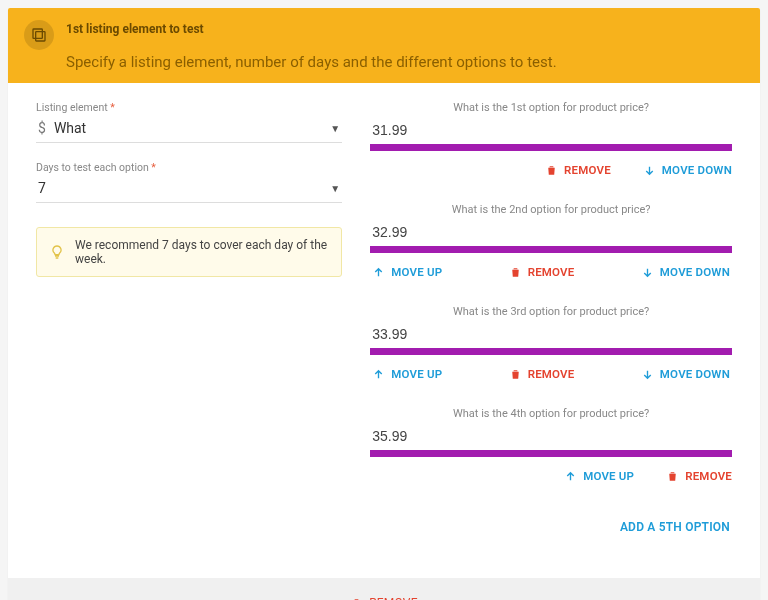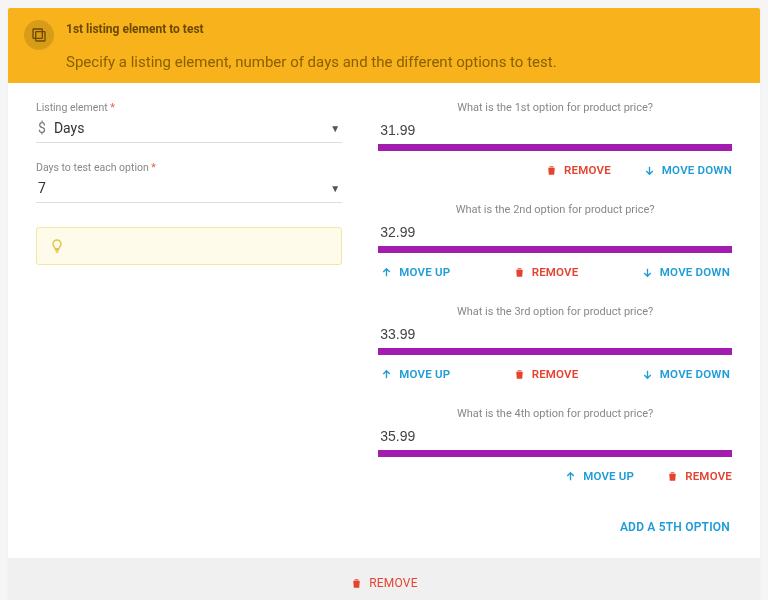--- a/index.html
+++ b/index.html
@@ -30,22 +30,22 @@
     background: rgba(0,0,0,0.12);
     display: flex; align-items: center; justify-content: center;
     color: #6b4a00;
     flex-shrink: 0;
   }
   .header-text { padding-top: 2px; }
   .header-title { font-weight: 700; font-size: 12px; color: #6b4a00; }
   .header-sub { font-size: 15px; color: #8a5f00; margin-top: 17px; }
   .body {
     display: flex;
-    padding: 18px 28px 20px 28px;
-    gap: 36px;
+    padding: 18px 28px 40px 28px;
+    gap: 28px;
   }
   .col-left { flex: 0 0 44%; }
   .col-right { flex: 1; }
   .field-label {
     font-size: 10.5px;
     color: #888;
   }
   .asterisk { color: #e65c3c; }
   .select-row {
     display: flex;
@@ -140,36 +140,37 @@
   </div>
 
   <div class="body">
     <div class="col-left">
 
       <div class="field-label">
         <span>Listing element</span> <span class="asterisk">*</span>
       </div>
       <div class="select-row">
         <span class="dollar">$</span>
-        <span class="select-value">Days</span>
+        <span class="select-value">What</span>
         <span class="dropdown-caret">▼</span>
       </div>
 
       <div class="field-label">
         <span>Days to test each option</span> <span class="asterisk">*</span>
       </div>
       <div class="select-row">
         <span class="select-value">7</span>
         <span class="dropdown-caret">▼</span>
       </div>
 
       <div class="tip">
         <svg width="16" height="16" viewBox="0 0 24 24" fill="none" stroke="#e2c34a" stroke-width="2">
           <path d="M9 18h6M10 21h4M12 3a6 6 0 0 0-4 10.5c.7.8 1 1.5 1 2.5h6c0-1 .3-1.7 1-2.5A6 6 0 0 0 12 3z"></path>
         </svg>
+        <span>We recommend 7 days to cover each day of the week.</span>
       </div>
     </div>
 
     <div class="col-right" id="options-col">
 
       <div class="option-block"><div class="option-label">What is the 1st option for product price?</div><input class="option-input" value="31.99" style=""><div class="option-actions">
             <span class="act act-red">
               <svg viewBox="0 0 24 24" fill="currentColor">
                 <path d="M6 7h12l-1 13H7L6 7zm3-3h6l1 2H8l1-2z"></path>
               </svg>

